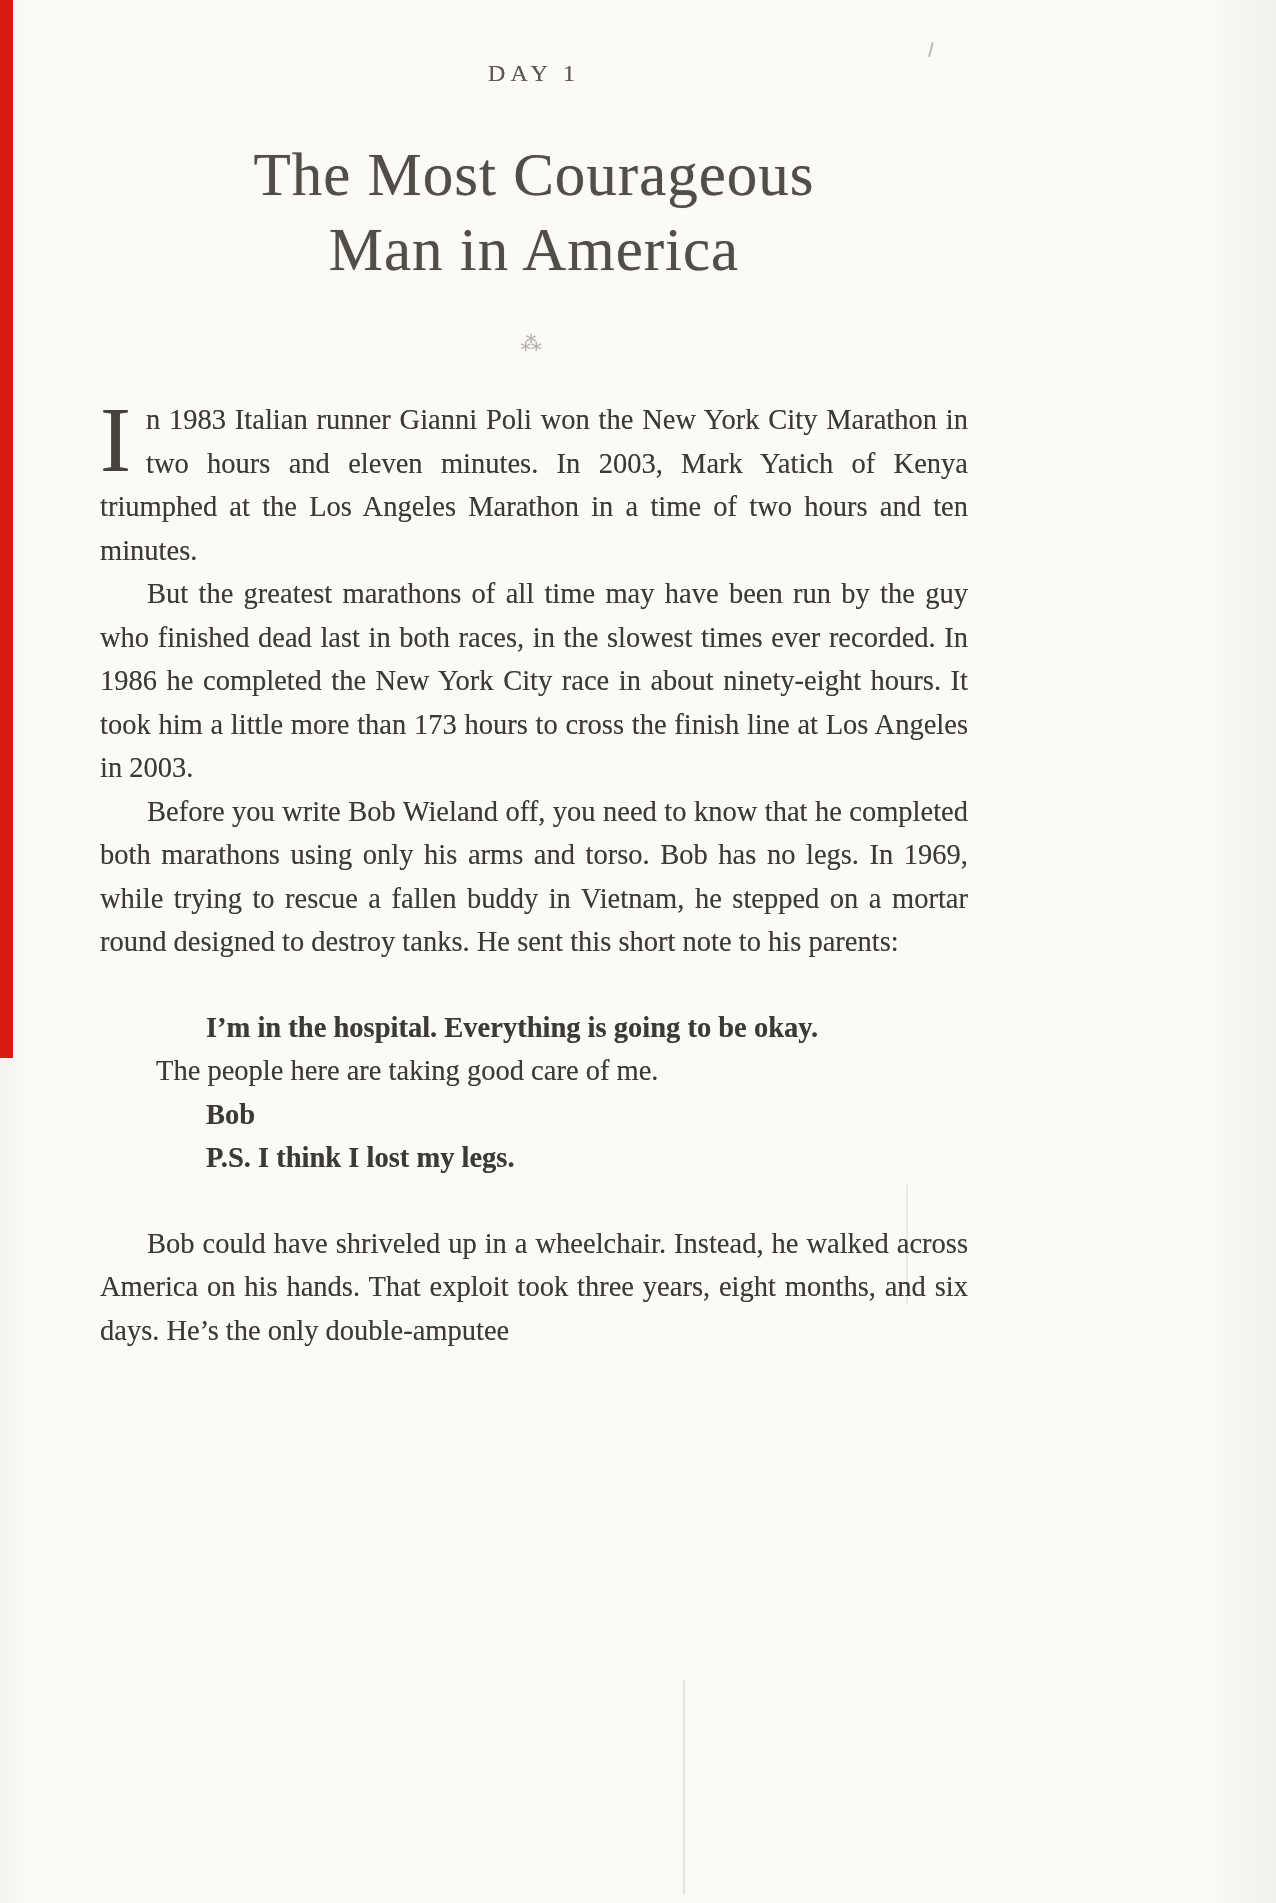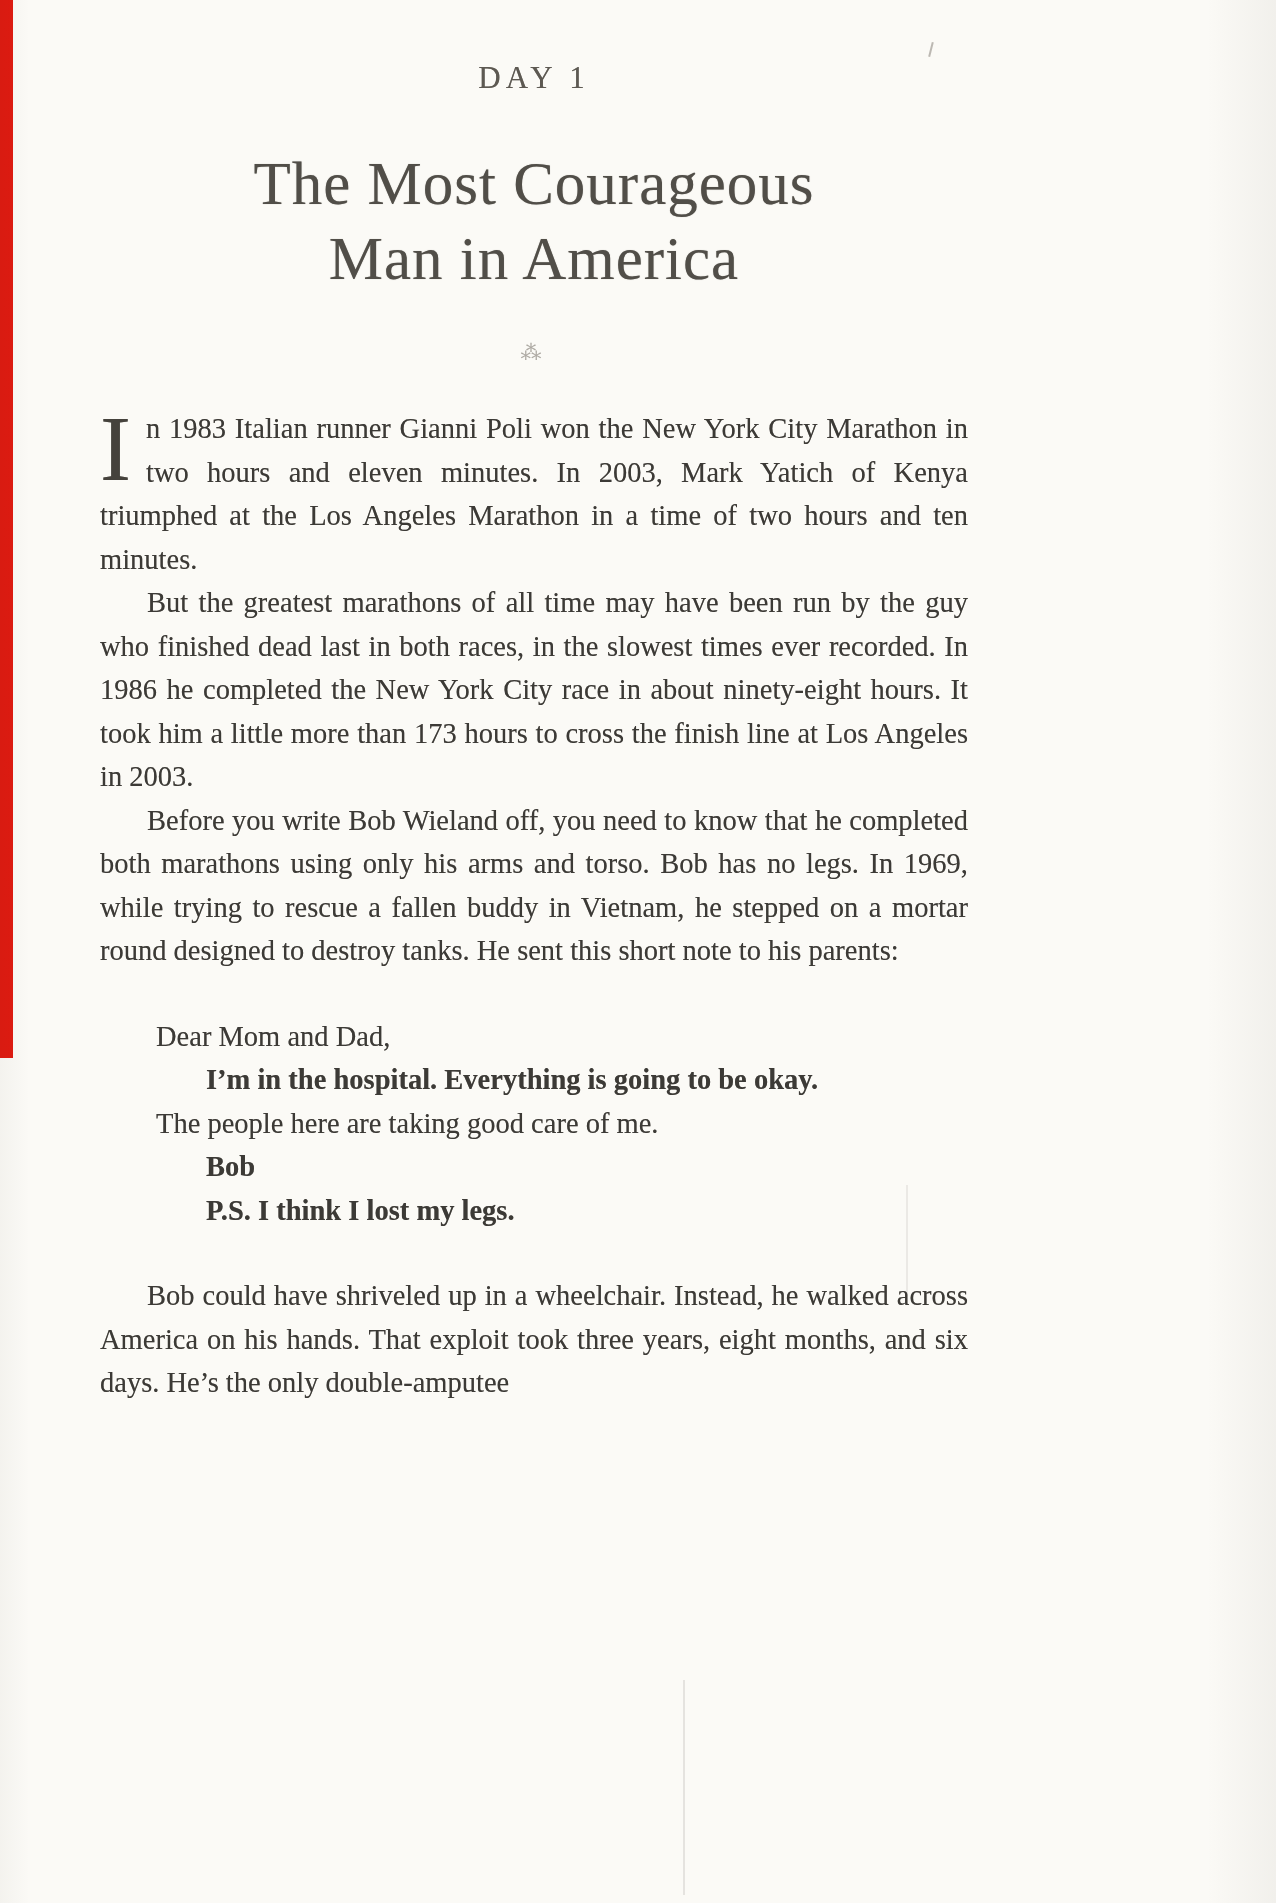--- a/index.html
+++ b/index.html
@@ -48,21 +48,21 @@
   }
 
   .textcol {
     position: absolute;
     left: 100px; top: 0;
     width: 868px;
   }
   .day-header {
     margin-top: 60px;
     text-align: center;
-    font-size: 31px;
+    font-size: 24px;
     letter-spacing: 5px;
     color: #5d5952;
     text-shadow: 0 0 0.6px rgba(90,85,78,0.6);
   }
   .chapter-title {
     margin: 50px 0 0 0;
     text-align: center;
     font-size: 61px;
     line-height: 75px;
     font-weight: 400;
@@ -129,21 +129,20 @@
 
     <div class="body-text">
 
       <p class="para"><span class="dropcap">I</span><span>n 1983 Italian runner Gianni Poli won the New York City Marathon in two hours and eleven minutes. In 2003, Mark Yatich of Kenya triumphed at the Los Angeles Marathon in a time of two hours and ten minutes.</span></p>
 
       <p class="para indent">But the greatest marathons of all time may have been run by the guy who finished dead last in both races, in the slowest times ever recorded. In 1986 he completed the New York City race in about ninety-eight hours. It took him a little more than 173 hours to cross the finish line at Los Angeles in 2003.</p>
 
       <p class="para indent">Before you write Bob Wieland off, you need to know that he completed both marathons using only his arms and torso. Bob has no legs. In 1969, while trying to rescue a fallen buddy in Vietnam, he stepped on a mortar round designed to destroy tanks. He sent this short note to his parents:</p>
 
       <div class="letter-block">
-        <div class="letter-line">Dear Mom and Dad,</div>
         <div class="letter-line ind">I’m in the hospital. Everything is going to be okay.</div>
         <div class="letter-line">The people here are taking good care of me.</div>
         <div class="letter-line ind">Bob</div>
         <div class="letter-line ind">P.S. I think I lost my legs.</div>
       </div>
 
       <p class="para indent">Bob could have shriveled up in a wheelchair. Instead, he walked across America on his hands. That exploit took three years, eight months, and six days. He’s the only double-amputee</p>
 
     </div>
   </div>

